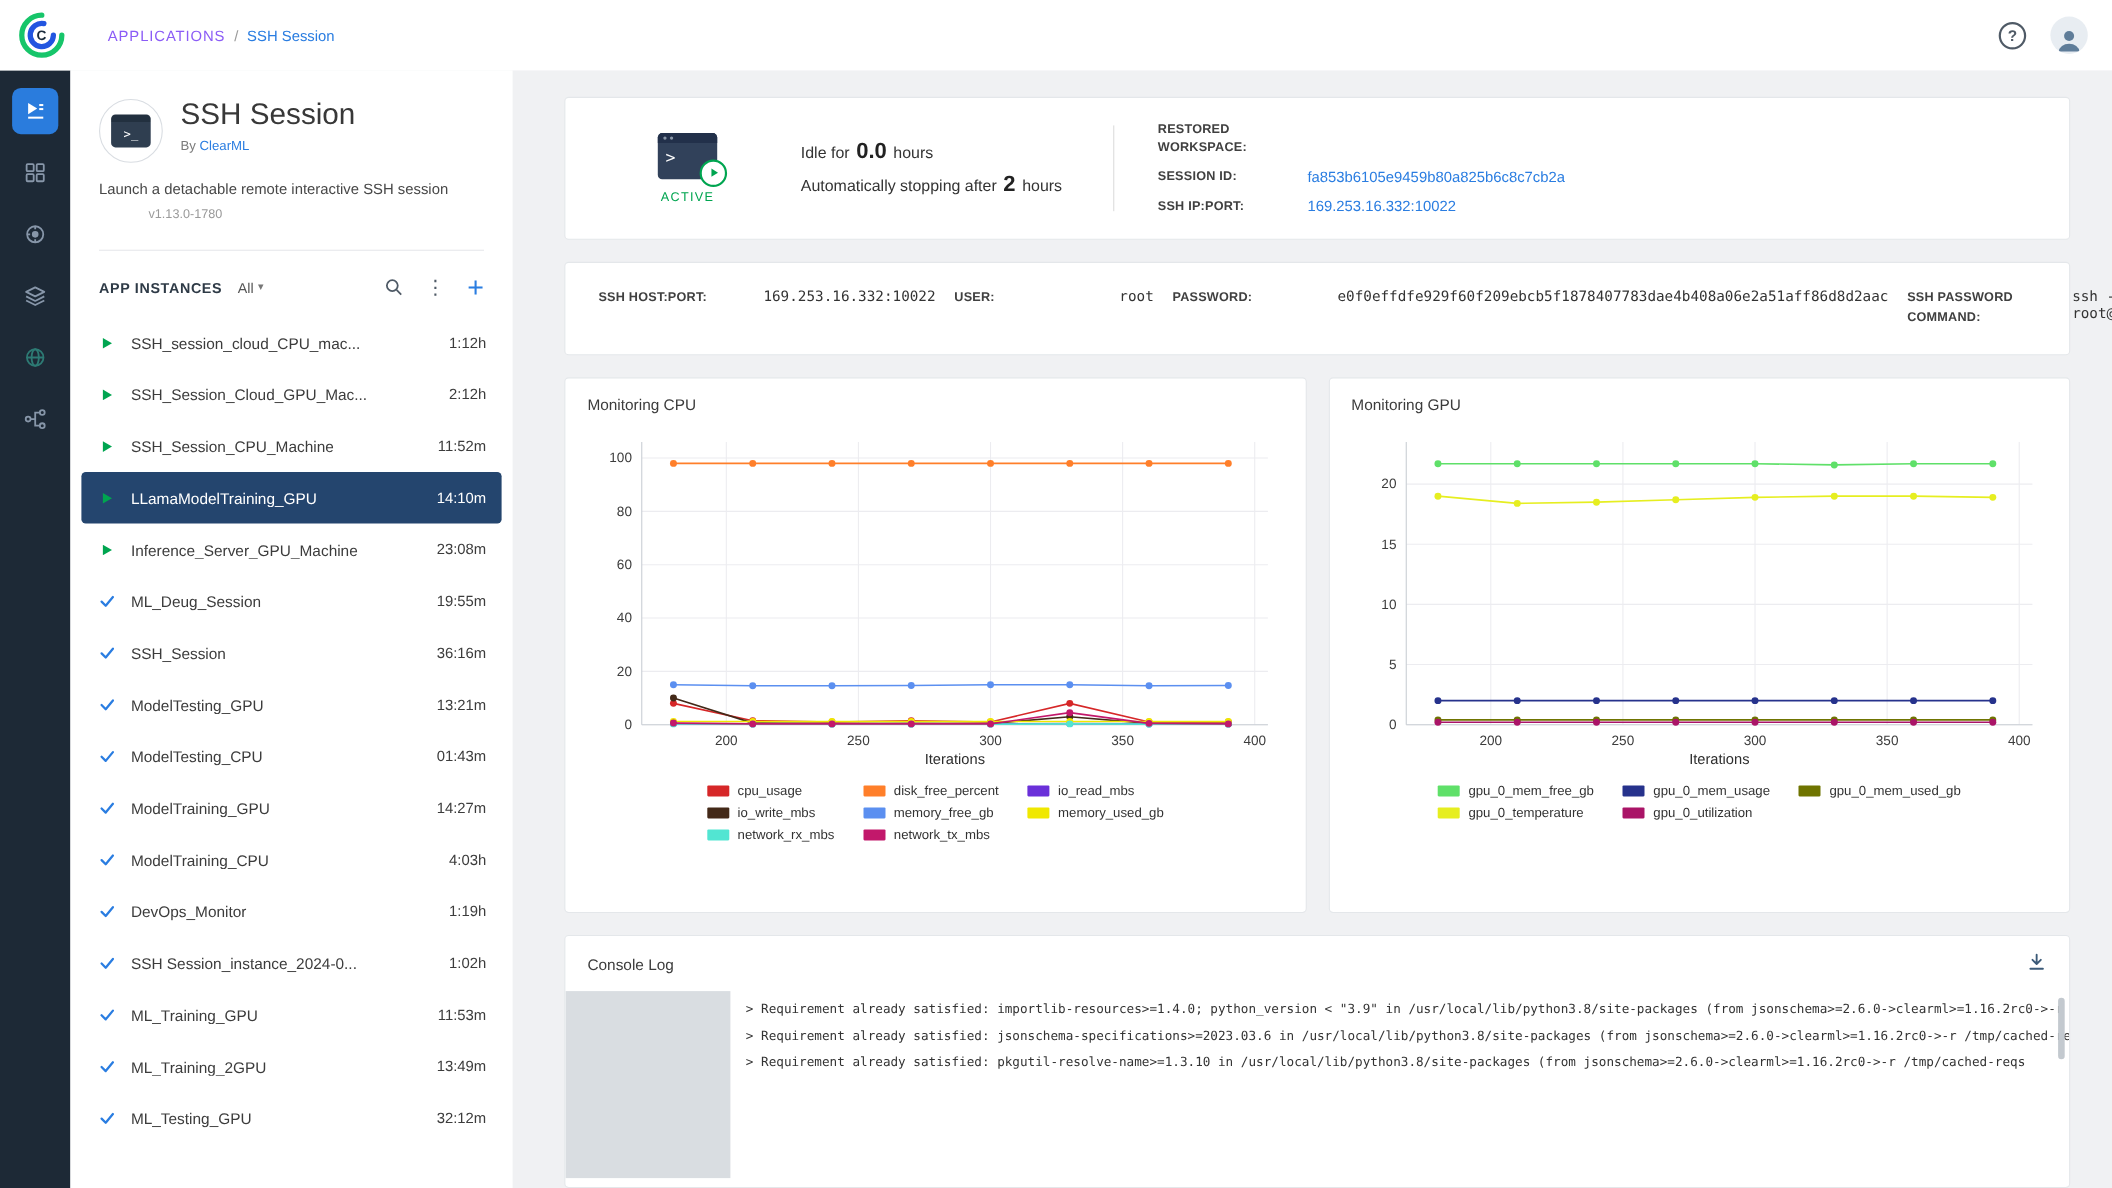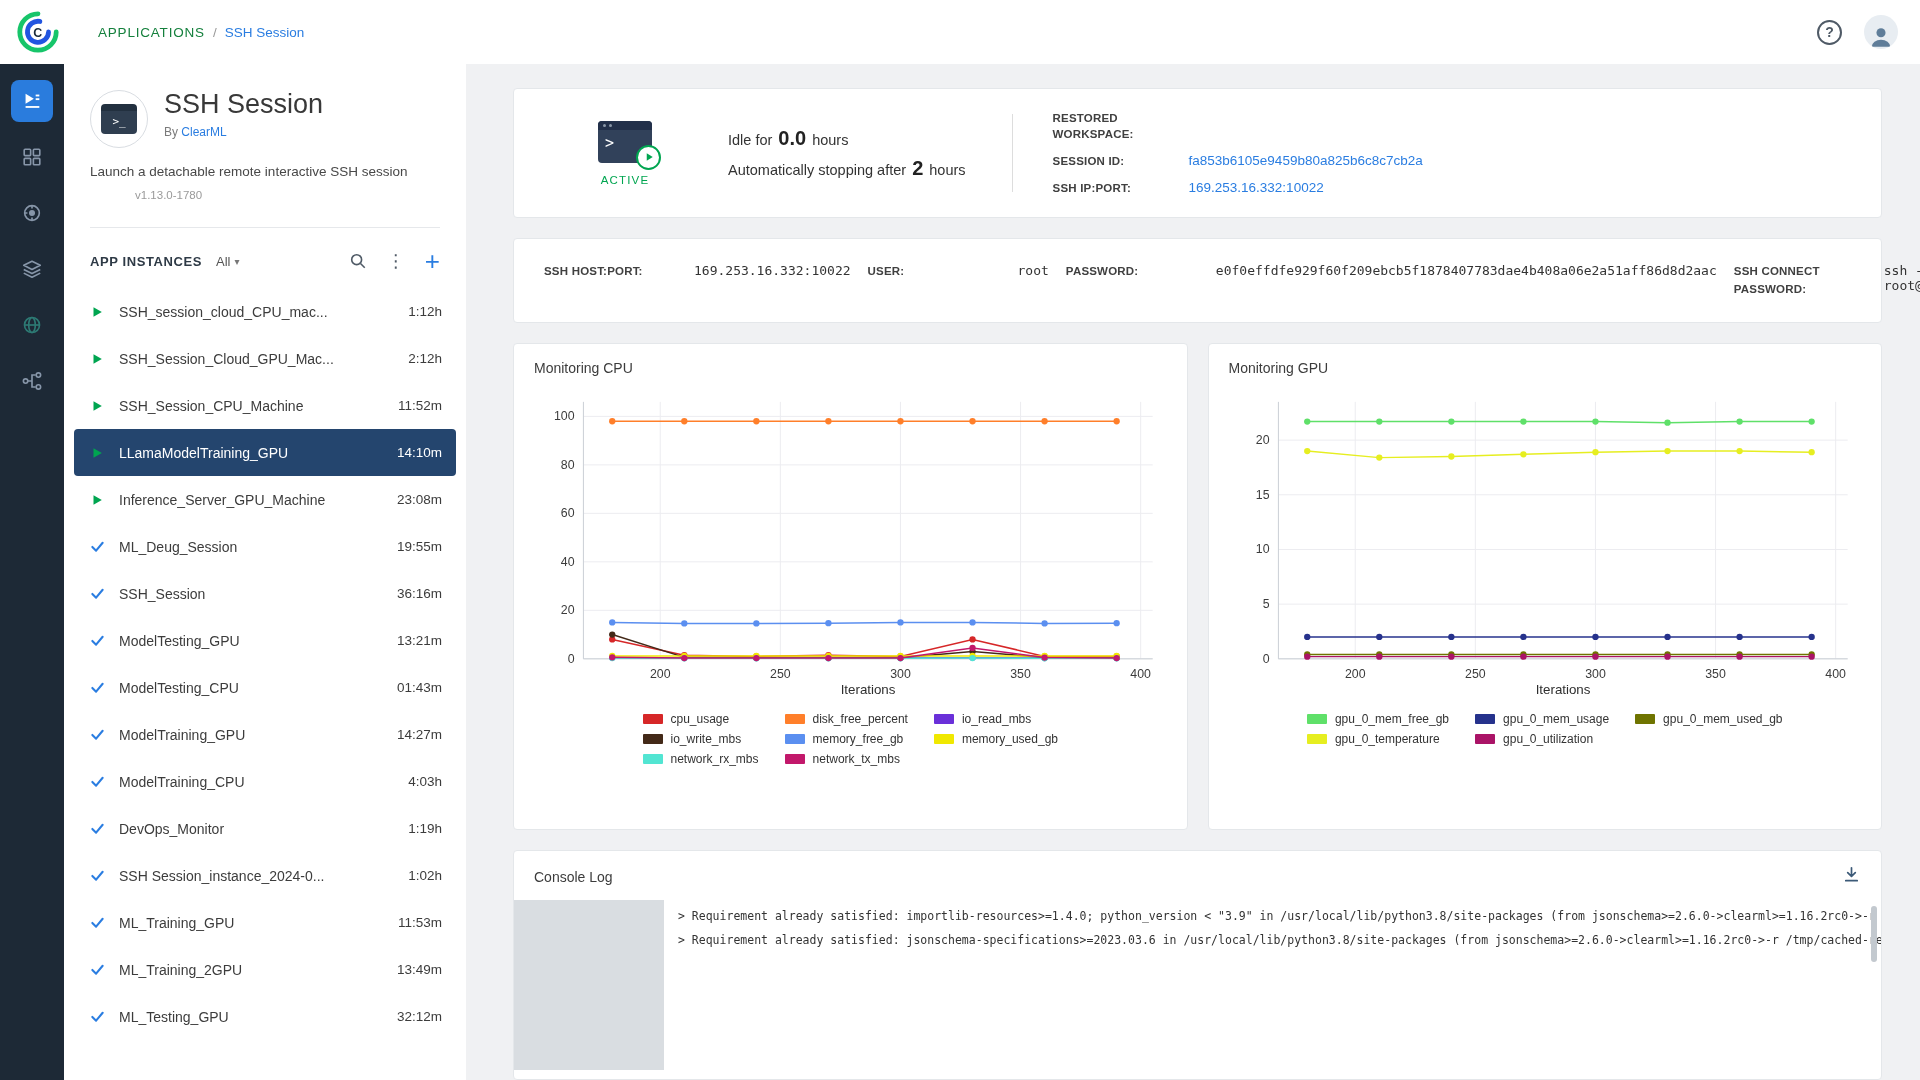--- a/index.html
+++ b/index.html
@@ -3,21 +3,21 @@
 <meta charset="utf-8">
 <style>
   * { box-sizing: border-box; margin: 0; padding: 0; }
   html,body { width:1920px; height:1080px; overflow:hidden; }
   body { font-family:"Liberation Sans", sans-serif; background:#f0f1f3; color:#3c3c3c; }
 
   
   .topbar { height:64px; background:#fff; display:flex; align-items:center; padding:0 22px 0 14px; position:relative; z-index:5; }
   .logo { width:48px; height:48px; display:flex; align-items:center; justify-content:center; cursor:pointer; }
   .breadcrumb { margin-left:36px; font-size:13.5px; display:flex; align-items:center; gap:8px; }
-  .bc-parent { color:#15803d; letter-spacing:.8px; cursor:pointer; }
+  .bc-parent { color:#8b5cf6; letter-spacing:.8px; cursor:pointer; }
   .bc-sep { color:#9a9a9a; }
   .bc-current { color:#2a7de1; }
   .topbar-right { margin-left:auto; display:flex; align-items:center; gap:22px; }
   .help-btn { width:25px; height:25px; border:2px solid #4f5a66; border-radius:50%; display:flex; align-items:center; justify-content:center; font-size:14px; font-weight:bold; color:#4f5a66; cursor:pointer; }
   .avatar { width:34px; height:34px; border-radius:50%; background:#e8edf2; display:flex; align-items:end; justify-content:center; overflow:hidden; cursor:pointer; }
 
   
   .shell { display:flex; height:1016px; }
 
   
@@ -423,21 +423,21 @@
           </div>
           <div class="det-row">
             <div class="det-label">USER:</div>
             <div class="det-value">root</div>
           </div>
           <div class="det-row">
             <div class="det-label">PASSWORD:</div>
             <div class="det-value">e0f0effdfe929f60f209ebcb5f1878407783dae4b408a06e2a51aff86d8d2aac</div>
           </div>
           <div class="det-row">
-            <div class="det-label">SSH CONNECT PASSWORD:</div>
+            <div class="det-label">SSH PASSWORD COMMAND:</div>
             <div class="det-value">ssh -p 30000 root@169.253.16.332.10022</div>
           </div>
         </div>
     </div>
 
     <div class="charts-row">
       <div class="card chart-card">
         <div class="chart-title">Monitoring CPU</div>
         <svg class="chart-svg" viewBox="0 0 640 316">
             <line x1="127.77215189873417" x2="127.77215189873417" y1="12" y2="272" stroke="#ececf0"></line>
@@ -677,19 +677,20 @@
           <svg viewBox="0 0 20 20" width="19" height="19" fill="none" stroke="#3c5a78" stroke-width="1.8" stroke-linecap="round" stroke-linejoin="round">
             <path d="M10 3 v8.5 M6 8 l4 4 4-4 M4 16.5 h12"></path>
           </svg>
         </span>
       </div>
       <div class="console-body">
         <div class="console-gutter"></div>
         <div class="console-lines">
             <div class="log-line">&gt; Requirement already satisfied: importlib-resources&gt;=1.4.0; python_version &lt; "3.9" in /usr/local/lib/python3.8/site-packages (from jsonschema&gt;=2.6.0-&gt;clearml&gt;=1.16.2rc0-&gt;-r /tm</div>
             <div class="log-line">&gt; Requirement already satisfied: jsonschema-specifications&gt;=2023.03.6 in /usr/local/lib/python3.8/site-packages (from jsonschema&gt;=2.6.0-&gt;clearml&gt;=1.16.2rc0-&gt;-r /tmp/cached-reqs</div>
+            <div class="log-line">&gt; Requirement already satisfied: pkgutil-resolve-name&gt;=1.3.10 in /usr/local/lib/python3.8/site-packages (from jsonschema&gt;=2.6.0-&gt;clearml&gt;=1.16.2rc0-&gt;-r /tmp/cached-reqs</div>
           </div>
         <div class="console-scrollbar"></div>
       </div>
     </div>
 
   </div>
 </div>
 
 </body></html>

